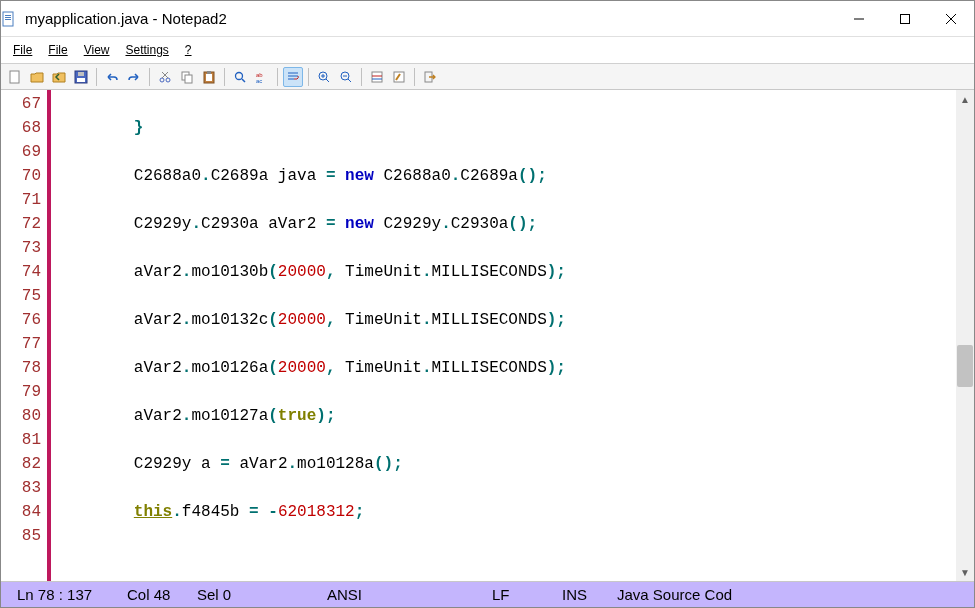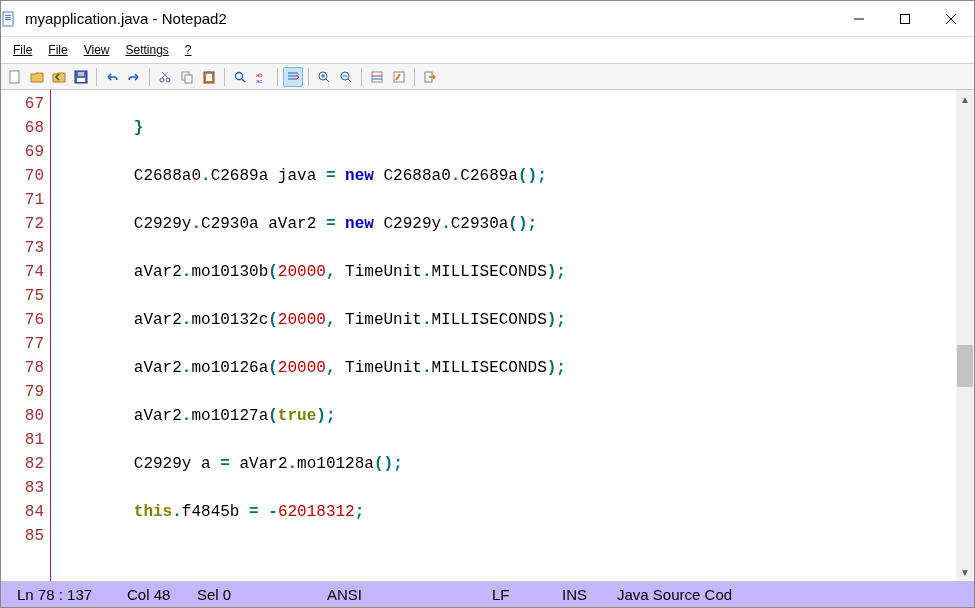--- a/index.html
+++ b/index.html
@@ -63,21 +63,21 @@
   cursor:pointer;
   border-radius: 2px;
 }
 .tb-btn.selected { background:#cbe3f8; border:1px solid #7db7e8; }
 .tb-sep { width:1px; height:18px; background:#c0c0c0; margin: 0 3px; }
 
 .editor-wrap { flex:1; display:flex; overflow:hidden; position:relative; }
 .gutter {
   width: 50px;
   background:#fff;
-  border-right: 1px solid #be185d;
+  border-right: 4px solid #be185d;
   text-align: right;
   padding: 2px 6px 0 0;
   font-family: Consolas, "Courier New", monospace;
   font-size: 16px;
   color: #a03030;
   line-height: 24px;
   user-select:none;
 }
 .code {
   flex:1;
@@ -116,21 +116,21 @@
   height: 26px;
   background:#c4b5fd;
   border-top: 1px solid #c8c8c8;
   display:flex;
   align-items:center;
   font-size: 15px;
   padding: 0 6px;
 }
 .sb-cell { padding: 0 10px; border-right: 0px solid #d0d0d0; }
 .tok-kw { color:#0000c0; font-weight: bold; }
-.tok-this { color:#808000; font-weight: bold; }
+.tok-this { color:#808000; font-weight: bold; text-decoration: underline; }
 .tok-true { color:#808000; font-weight: bold; }
 .tok-num { color:#c00000; }
 .tok-op { color:#007070; font-weight: bold; }
 </style>
 </head>
 <body>
 
 <div class="titlebar">
   <span class="icon">
     <svg viewBox="0 0 16 16">

